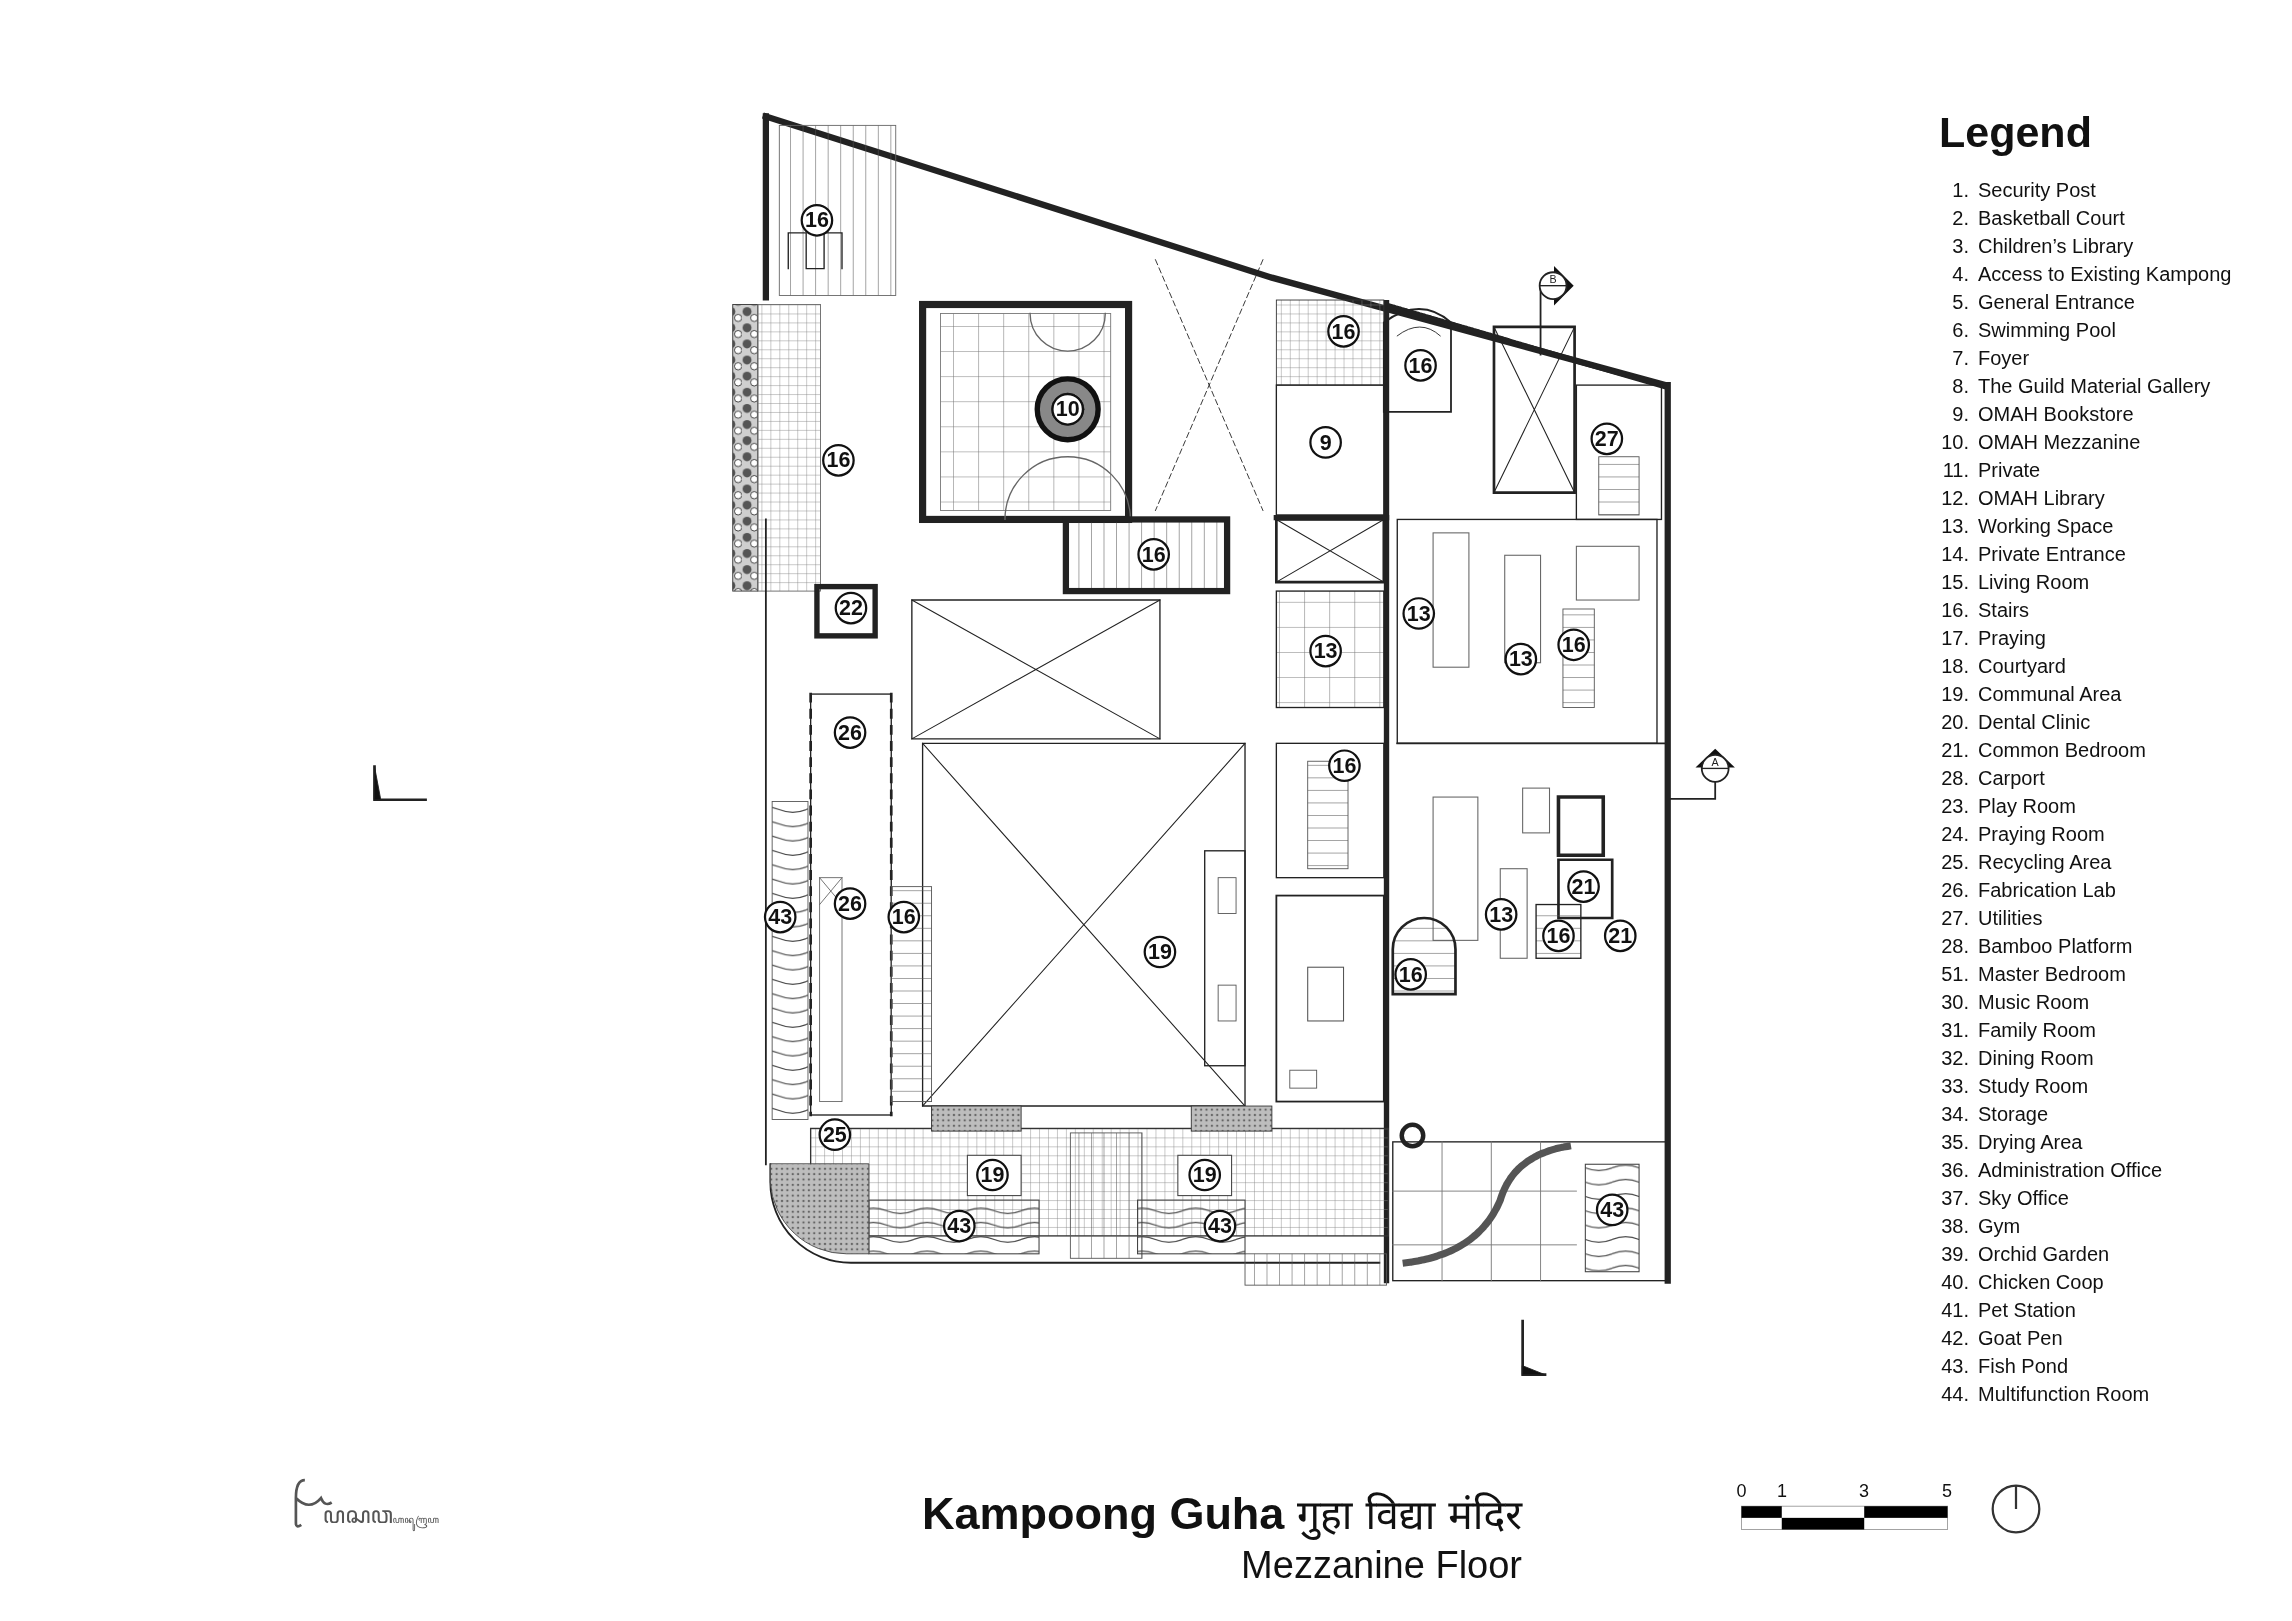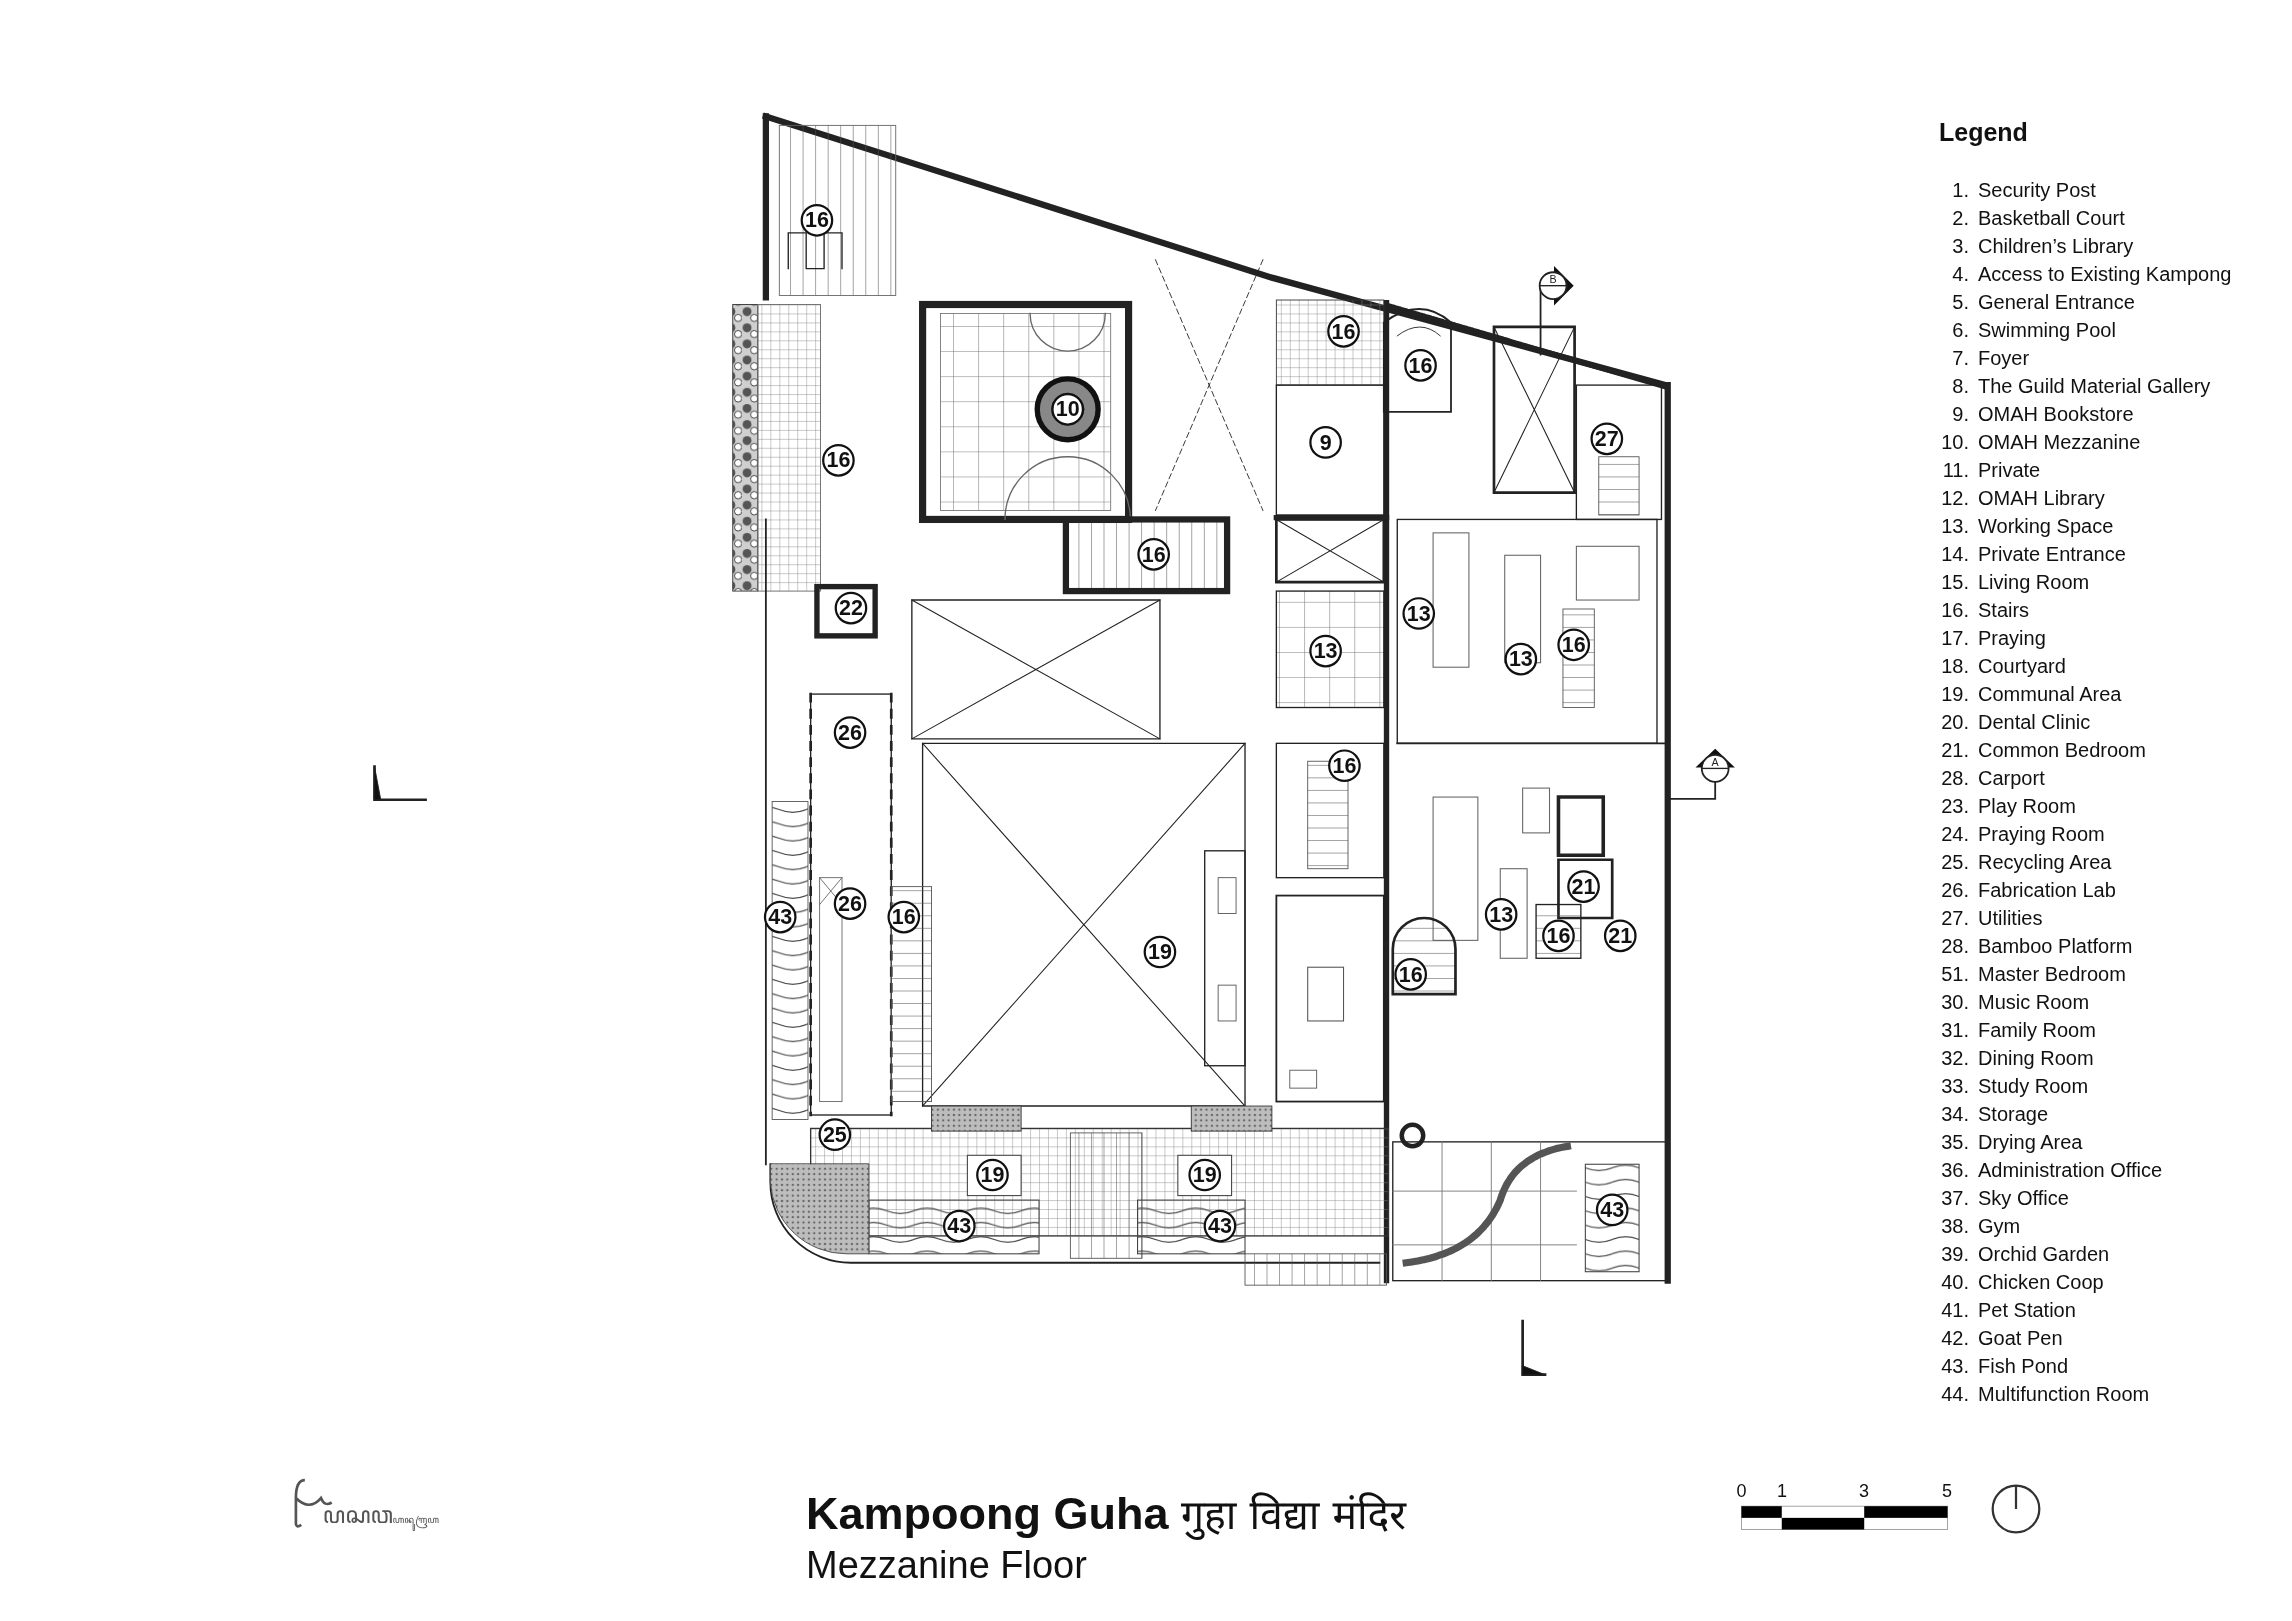--- a/index.html
+++ b/index.html
@@ -1,24 +1,24 @@
 <!DOCTYPE html>
 <html style="font-size:14.3px"><head>
 <meta charset="utf-8">
 <style>
   html, body { margin:0; padding:0; background:#ffffff; }
   body { width:2293px; height:1621px; position:relative; overflow:hidden;
          font-family:"Liberation Sans", sans-serif; color:#111; }
   #plan { position:absolute; left:0; top:0; width:2293px; height:1621px; }
   .legend { position:absolute; left:1939px; top:109px; width:349px; }
-  .legend-title { font-weight:bold; font-size:25px; line-height:47px; margin:0 0 19.7px 0; }
+  .legend-title { font-weight:bold; font-size:43px; line-height:47px; margin:0 0 19.7px 0; }
   .legend-list { list-style:none; margin:0; padding:0; }
   .legend-item { font-size:20px; line-height:28px; white-space:nowrap; display:flex; }
   .legend-num { display:inline-block; width:30px; text-align:right; margin-right:9px; }
-  .title-block { position:absolute; left:806px; top:1487px; width:716px; text-align:left; }
+  .title-block { position:absolute; left:806px; top:1487px; width:716px; text-align:right; }
   .title-main { font-size:45px; line-height:54px; }
   .title-en { font-weight:bold; }
   .title-hi { font-family:"DejaVu Sans", sans-serif; font-weight:normal; font-size:41px; }
   .title-sub { font-size:38px; line-height:36px; margin-top:5.4px; }
   .logo { position:absolute; left:278px; top:1471px; width:179px; height:63px; }
   .scalebar { position:absolute; left:1728px; top:1481px; width:233px; height:54px; }
   .scale-tick { position:absolute; top:0; font-size:18px; transform:translateX(-50%); }
   .north { position:absolute; left:1990px; top:1483px; width:52px; height:52px; }
   .tag text { font-family:"Liberation Sans", sans-serif; font-size:24px; font-weight:bold; }
 </style>

